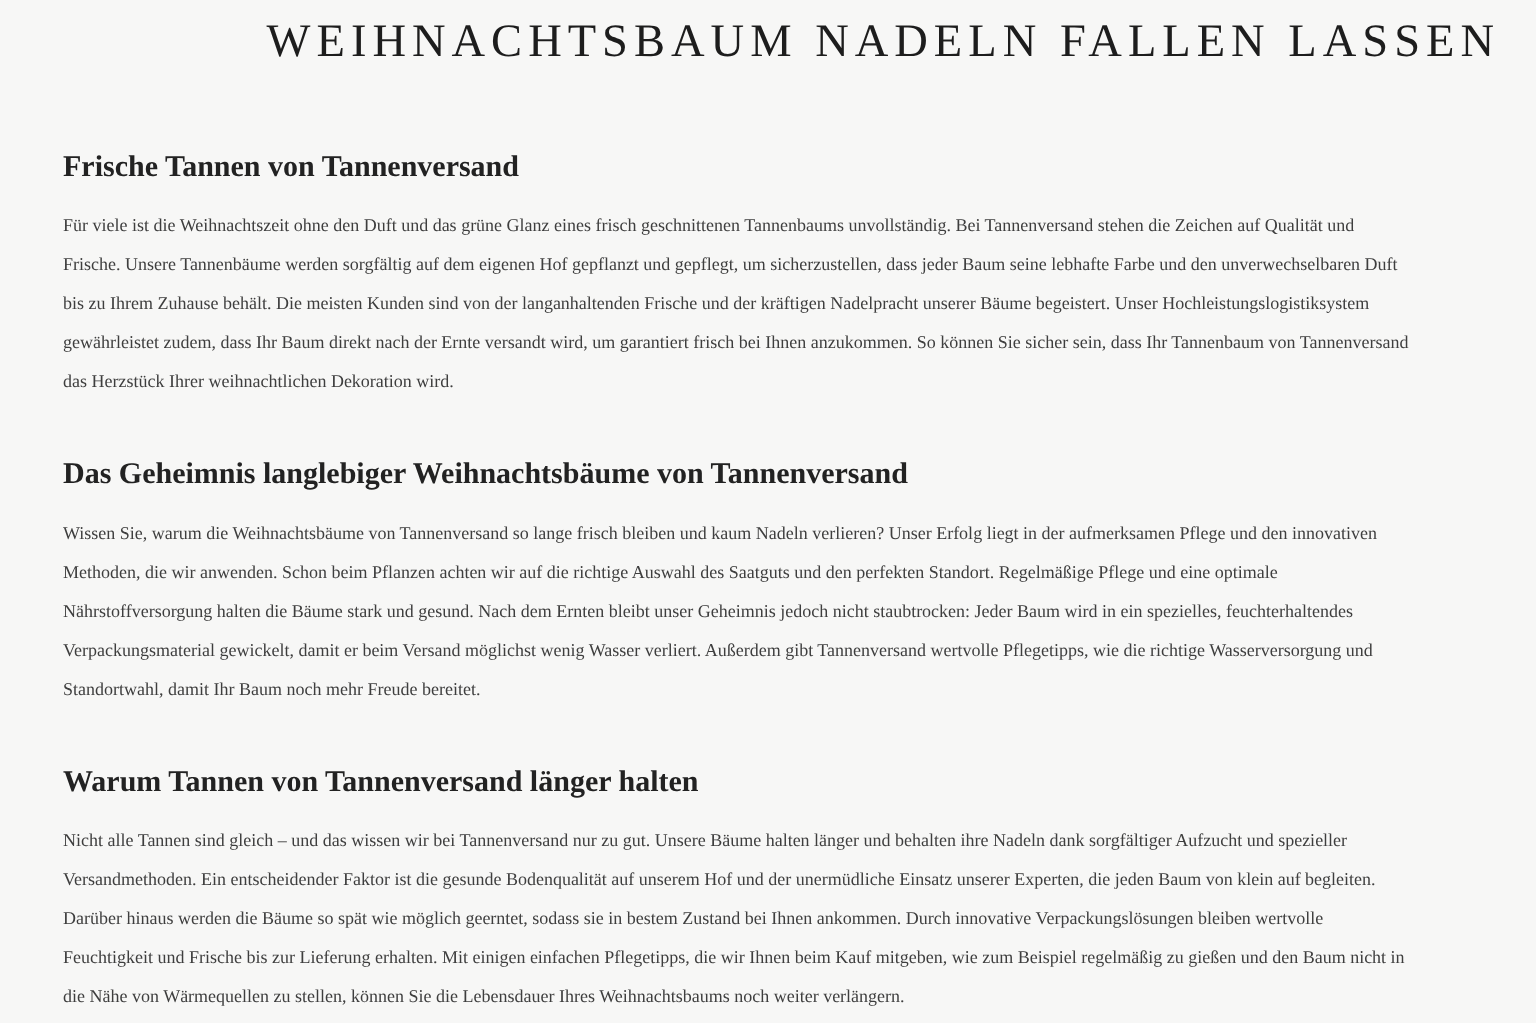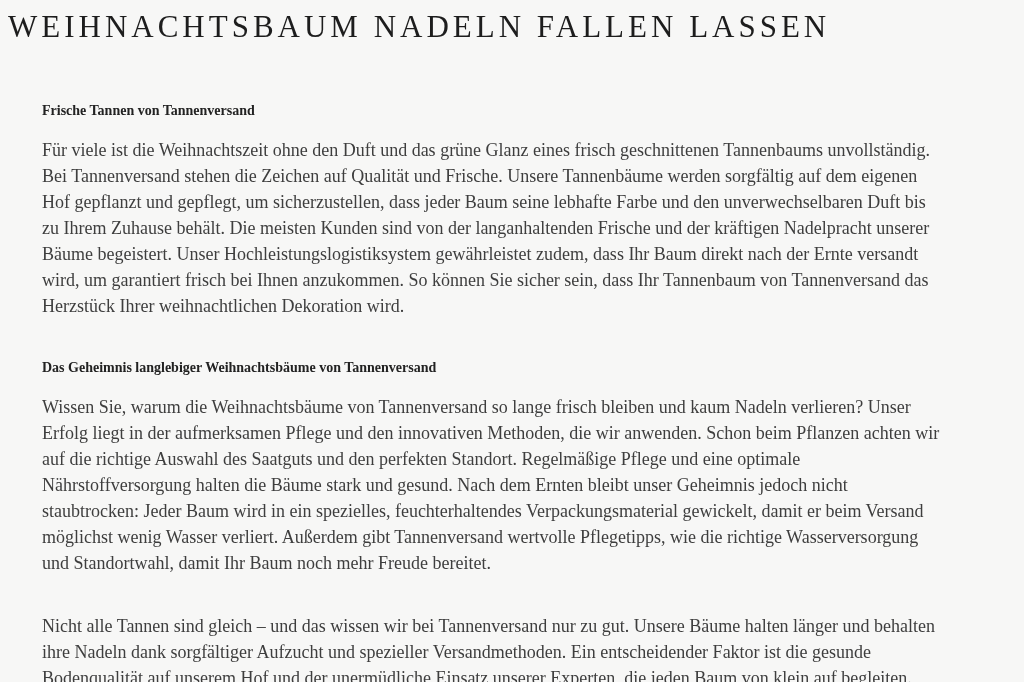--- a/index.html
+++ b/index.html
@@ -17,36 +17,36 @@
   }
   .page-title {
     margin: 0;
     padding: 5px 24px 0 8px;
     font-size: 31px;
     line-height: 44px;
     font-weight: 400;
     letter-spacing: 4px;
     color: #1d1d1d;
   }
-  .page-title span { display: block; }
+  .page-title span { display: block; text-align: right; }
   .content {
     margin: 50px 84px 0 42px;
   }
   .section { margin: 0; }
   .section + .section { margin-top: 37px; font-family: Liberation Serif, serif; }
   .section-heading {
     margin: 0 0 14px 0;
-    font-size: 14px;
+    font-size: 20px;
     line-height: 24px;
     font-weight: 700;
     color: #222222;
   }
   .section-body {
     margin: 0;
-    font-size: 18px;
+    font-size: 12px;
     line-height: 26px;
     color: #3e3e3e;
     text-align: left;
   }
 </style>
 </head>
 <body>
 
 <div class="page">
 
@@ -60,17 +60,18 @@
       <h2 class="section-heading">Frische Tannen von Tannenversand</h2>
       <p class="section-body">Für viele ist die Weihnachtszeit ohne den Duft und das grüne Glanz eines frisch geschnittenen Tannenbaums unvollständig. Bei Tannenversand stehen die Zeichen auf Qualität und Frische. Unsere Tannenbäume werden sorgfältig auf dem eigenen Hof gepflanzt und gepflegt, um sicherzustellen, dass jeder Baum seine lebhafte Farbe und den unverwechselbaren Duft bis zu Ihrem Zuhause behält. Die meisten Kunden sind von der langanhaltenden Frische und der kräftigen Nadelpracht unserer Bäume begeistert. Unser Hochleistungslogistiksystem gewährleistet zudem, dass Ihr Baum direkt nach der Ernte versandt wird, um garantiert frisch bei Ihnen anzukommen. So können Sie sicher sein, dass Ihr Tannenbaum von Tannenversand das Herzstück Ihrer weihnachtlichen Dekoration wird.</p>
     </section>
 
     <section class="section">
       <h2 class="section-heading">Das Geheimnis langlebiger Weihnachtsbäume von Tannenversand</h2>
       <p class="section-body">Wissen Sie, warum die Weihnachtsbäume von Tannenversand so lange frisch bleiben und kaum Nadeln verlieren? Unser Erfolg liegt in der aufmerksamen Pflege und den innovativen Methoden, die wir anwenden. Schon beim Pflanzen achten wir auf die richtige Auswahl des Saatguts und den perfekten Standort. Regelmäßige Pflege und eine optimale Nährstoffversorgung halten die Bäume stark und gesund. Nach dem Ernten bleibt unser Geheimnis jedoch nicht staubtrocken: Jeder Baum wird in ein spezielles, feuchterhaltendes Verpackungsmaterial gewickelt, damit er beim Versand möglichst wenig Wasser verliert. Außerdem gibt Tannenversand wertvolle Pflegetipps, wie die richtige Wasserversorgung und Standortwahl, damit Ihr Baum noch mehr Freude bereitet.</p>
     </section>
 
     <section class="section">
+      <h2 class="section-heading">Warum Tannen von Tannenversand länger halten</h2>
       <p class="section-body">Nicht alle Tannen sind gleich – und das wissen wir bei Tannenversand nur zu gut. Unsere Bäume halten länger und behalten ihre Nadeln dank sorgfältiger Aufzucht und spezieller Versandmethoden. Ein entscheidender Faktor ist die gesunde Bodenqualität auf unserem Hof und der unermüdliche Einsatz unserer Experten, die jeden Baum von klein auf begleiten. Darüber hinaus werden die Bäume so spät wie möglich geerntet, sodass sie in bestem Zustand bei Ihnen ankommen. Durch innovative Verpackungslösungen bleiben wertvolle Feuchtigkeit und Frische bis zur Lieferung erhalten. Mit einigen einfachen Pflegetipps, die wir Ihnen beim Kauf mitgeben, wie zum Beispiel regelmäßig zu gießen und den Baum nicht in die Nähe von Wärmequellen zu stellen, können Sie die Lebensdauer Ihres Weihnachtsbaums noch weiter verlängern.</p>
     </section>
 
   </div>
 </div>
 
 </body></html>

